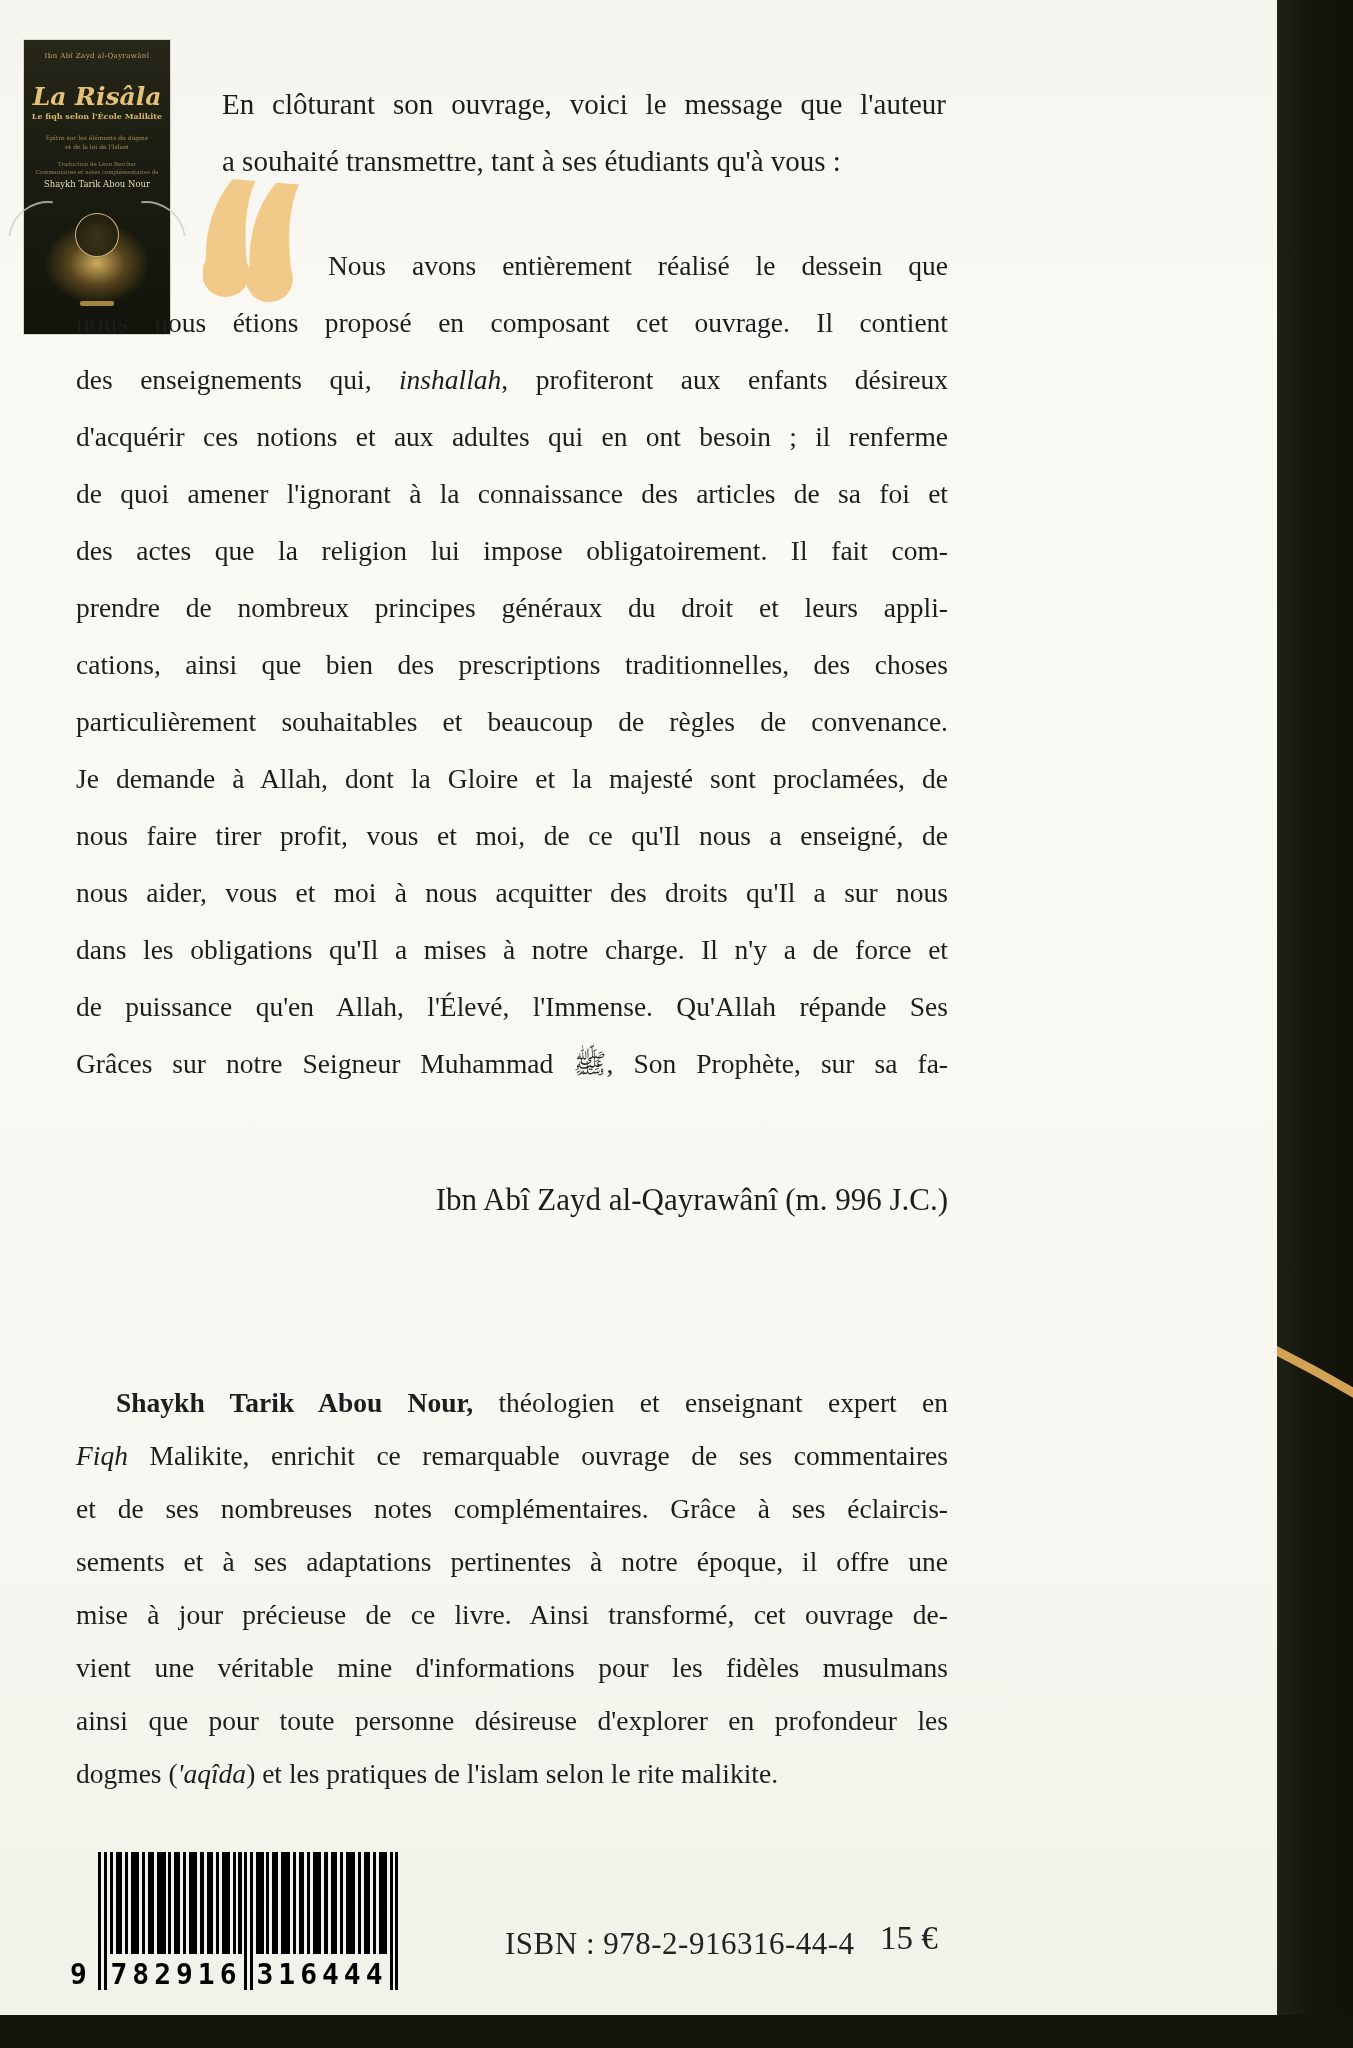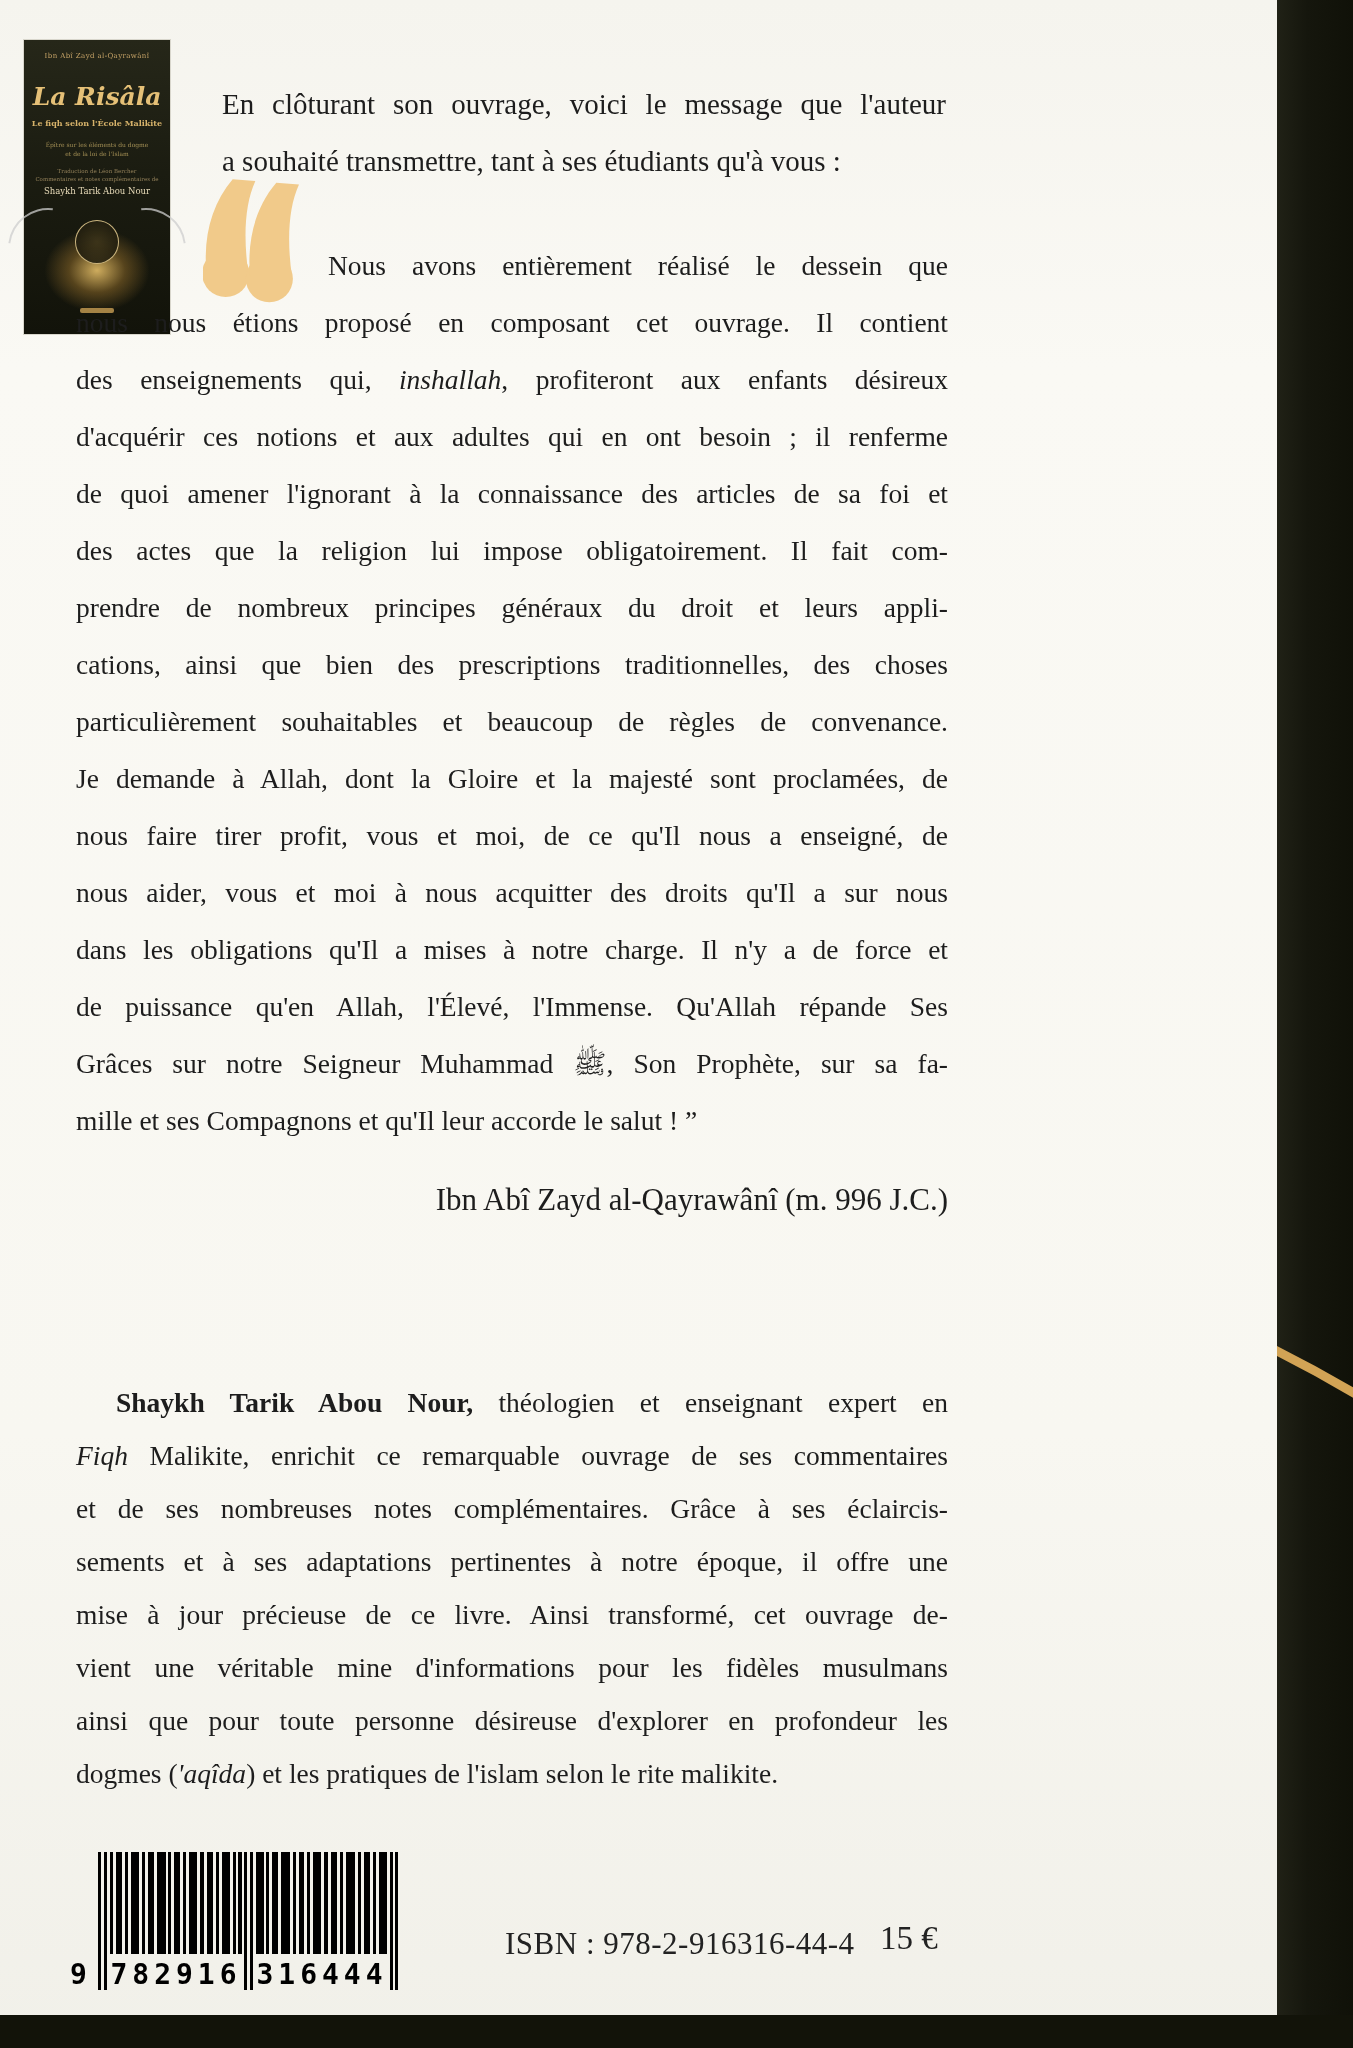--- a/index.html
+++ b/index.html
@@ -13,21 +13,21 @@
     background:linear-gradient(90deg,#202116 0%,#15160d 40%,#101108 100%);}
   .spine svg{position:absolute;left:0;top:0;}
   .bottom-band{position:absolute;left:0;bottom:0;width:1353px;height:33px;background:#121309;}
   
   .cover{position:absolute;left:24px;top:40px;width:146px;height:294px;
     background:linear-gradient(180deg,#262719 0%,#1b1c11 45%,#12130a 100%);
     box-shadow:0 0 0 1px #d8d6cc;display:flex;flex-direction:column;align-items:center;
     text-align:center;font-family:"DejaVu Serif", serif;}
   .cover .c-topauthor{margin-top:12px;font-size:7px;color:#c6a367;letter-spacing:.4px;}
   .cover .c-title{margin-top:22px;font-size:25px;font-style:italic;font-weight:bold;color:#e5c077;}
-  .cover .c-sub{margin-top:7px;font-size:8px;font-weight:bold;color:#d6b26a;}
+  .cover .c-sub{font-size:8px;font-weight:bold;color:#d6b26a;}
   .cover .c-tag{margin-top:12px;font-size:6px;color:#a38f55;line-height:9px;}
   .cover .c-credit{margin-top:9px;font-size:5.5px;color:#94815a;line-height:8px;}
   .cover .c-comm{margin-top:3px;font-size:8.5px;font-weight:normal;color:#e8dbb9;}
   .ornament{position:relative;margin-top:6px;width:146px;height:118px;
     background:radial-gradient(ellipse 70px 55px at 50% 58%,rgba(216,180,98,.95) 0%,rgba(150,112,44,.5) 40%,rgba(40,36,18,0) 75%);}
   .ornament .seal{position:absolute;left:50%;top:18px;transform:translateX(-50%);
     width:42px;height:42px;border-radius:50%;border:1.5px solid rgba(222,198,140,.9);
     background:radial-gradient(circle at 50% 50%,rgba(60,52,26,.9),rgba(25,23,12,.9));}
   .ornament .arc{position:absolute;width:76px;height:76px;border:2px solid transparent;
     border-top-color:rgba(205,205,205,.75);border-radius:50%;top:6px;}
@@ -121,21 +121,20 @@
     <div class="line">des actes que la religion lui impose obligatoirement. Il fait com-</div>
     <div class="line">prendre de nombreux principes généraux du droit et leurs appli-</div>
     <div class="line">cations, ainsi que bien des prescriptions traditionnelles, des choses</div>
     <div class="line">particulièrement souhaitables et beaucoup de règles de convenance.</div>
     <div class="line">Je demande à Allah, dont la Gloire et la majesté sont proclamées, de</div>
     <div class="line">nous faire tirer profit, vous et moi, de ce qu'Il nous a enseigné, de</div>
     <div class="line">nous aider, vous et moi à nous acquitter des droits qu'Il a sur nous</div>
     <div class="line">dans les obligations qu'Il a mises à notre charge. Il n'y a de force et</div>
     <div class="line">de puissance qu'en Allah, l'Élevé, l'Immense. Qu'Allah répande Ses</div>
     <div class="line">Grâces sur notre Seigneur Muhammad ﷺ, Son Prophète, sur sa fa-</div>
-    <div class="line last">mille et ses Compagnons et qu'Il leur accorde le salut ! ”</div>
   </div>
 
   <div class="attribution">Ibn Abî Zayd al-Qayrawânî (m. 996 J.C.)</div>
 
   <div class="about">
     <div class="line"><b>Shaykh Tarik Abou Nour,</b> théologien et enseignant expert en</div>
     <div class="line"><i>Fiqh</i> Malikite, enrichit ce remarquable ouvrage de ses commentaires</div>
     <div class="line">et de ses nombreuses notes complémentaires. Grâce à ses éclaircis-</div>
     <div class="line">sements et à ses adaptations pertinentes à notre époque, il offre une</div>
     <div class="line">mise à jour précieuse de ce livre. Ainsi transformé, cet ouvrage de-</div>

